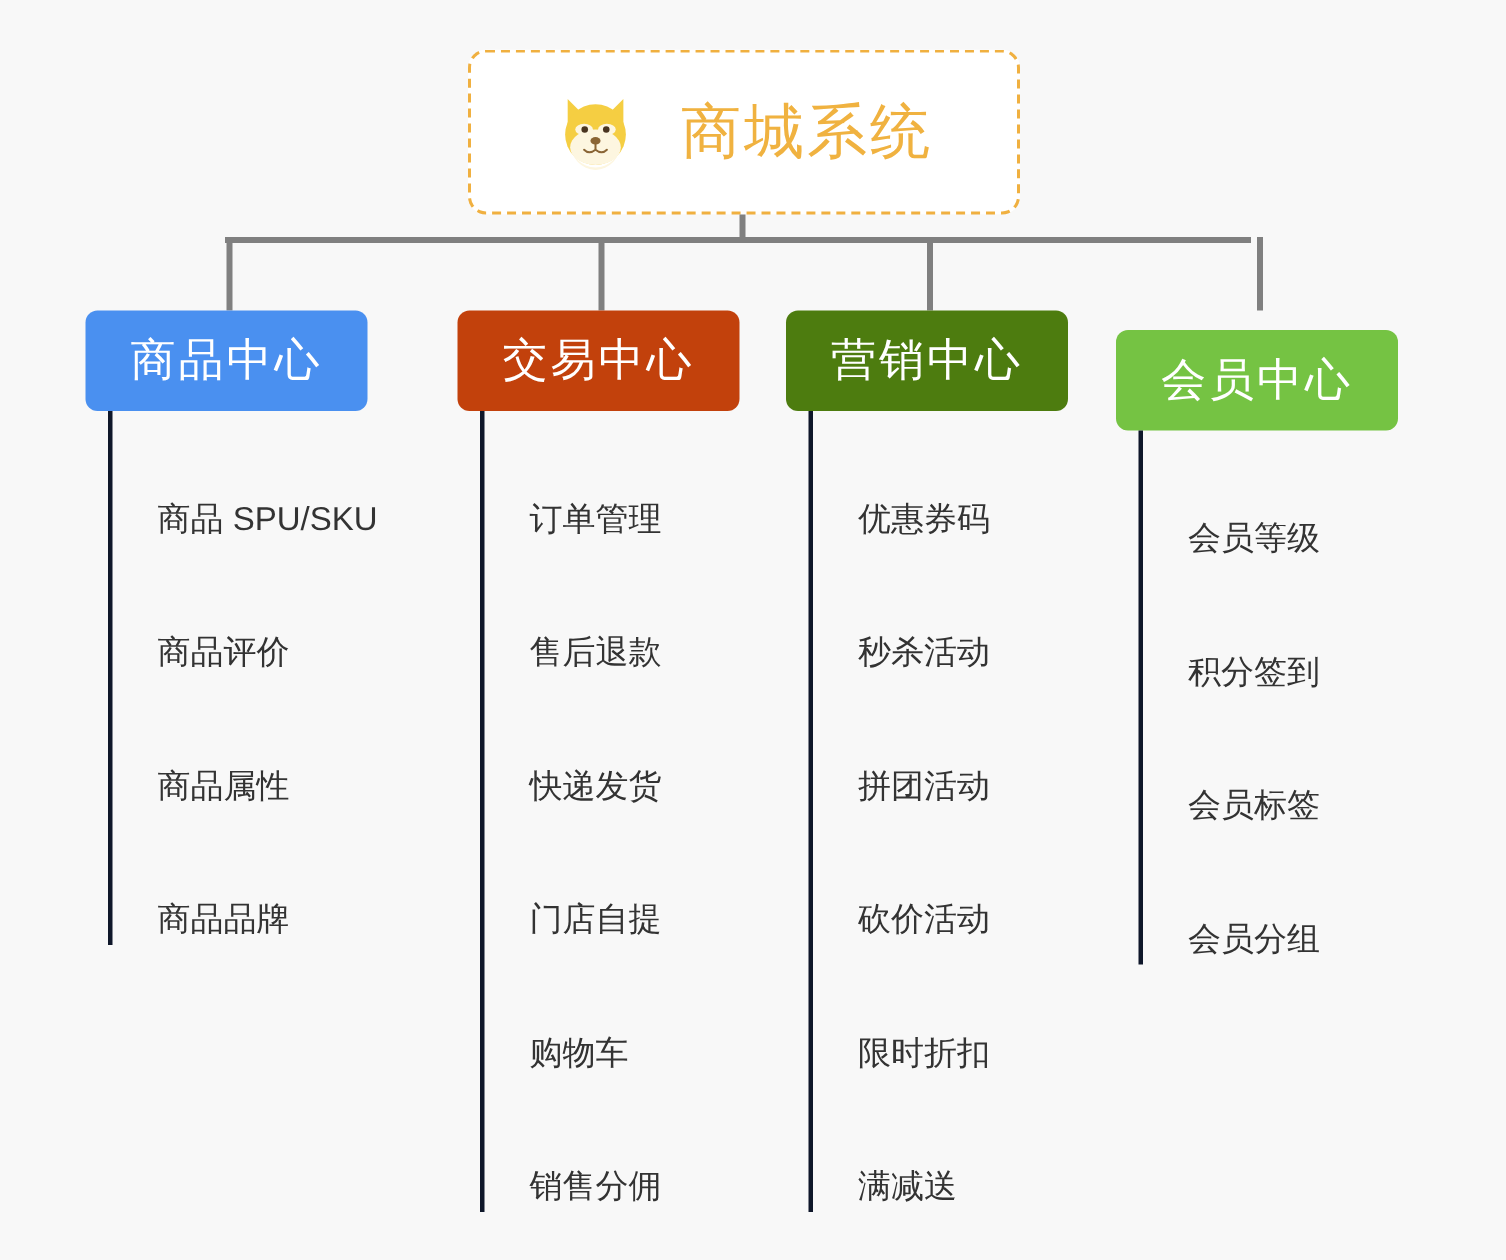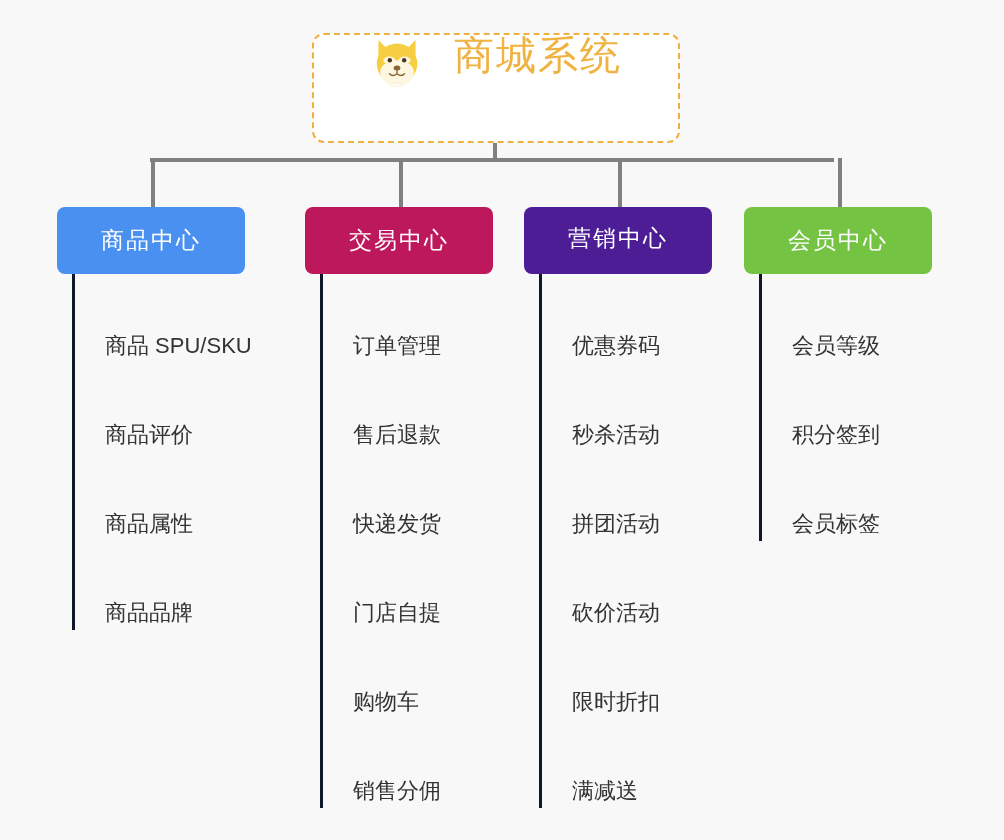--- a/index.html
+++ b/index.html
@@ -13,21 +13,21 @@
 
   
   .root-node {
     position: absolute;
     left: 312px; top: 33px;
     width: 368px; height: 110px;
     background: #ffffff;
     border: 2px dashed #f0b040;
     border-radius: 12px;
     display: flex;
-    align-items: flex-start;
+    align-items: center;
     justify-content: center;
     gap: 30px;
   }
   .root-emoji {
     width: 54px; height: 54px;
     position: relative;
     flex: none;
   }
   .root-title {
     font-size: 40px;
@@ -46,21 +46,21 @@
   
   .branch { position: absolute; top: 207px; width: 188px; }
 
   .branch-head {
     width: 188px; height: 67px;
     border-radius: 8px;
     display: flex;
     align-items: center;
     justify-content: center;
     color: #ffffff;
-    font-size: 23px;
+    font-size: 30px;
     letter-spacing: 2px;
     line-height: 1;
   }
 
   .leaf-list {
     position: relative;
     margin-left: 15px;
     padding-top: 0;
     border-left: 3px solid #0f172a;
     width: 173px;
@@ -134,21 +134,21 @@
       <div class="leaf-item" style="--w:150px;" data-uw="150px">
         <span class="leaf-label">商品属性</span>
       </div>
       <div class="leaf-item" style="--w:150px;" data-uw="150px">
         <span class="leaf-label">商品品牌</span>
       </div>
     </div>
   </div>
 
   <div class="branch" style="left:305px;">
-    <div class="branch-head" style="background:#be185d;">
+    <div class="branch-head" style="background:#c2410c;">
       <span>交易中心</span>
     </div>
     <div class="leaf-list">
       <div class="leaf-item" style="--w:153px;" data-uw="153px">
         <span class="leaf-label">订单管理</span>
       </div>
       <div class="leaf-item" style="--w:153px;" data-uw="153px">
         <span class="leaf-label">售后退款</span>
       </div>
       <div class="leaf-item" style="--w:153px;" data-uw="153px">
@@ -160,21 +160,21 @@
       <div class="leaf-item" style="--w:130px;" data-uw="130px">
         <span class="leaf-label">购物车</span>
       </div>
       <div class="leaf-item" style="--w:153px;" data-uw="153px">
         <span class="leaf-label">销售分佣</span>
       </div>
     </div>
   </div>
 
   <div class="branch" style="left:524px;">
-    <div class="branch-head" style="background:#4c1d95;font-family:Liberation Mono, monospace;">
+    <div class="branch-head" style="background:#4d7c0f;">
       <span>营销中心</span>
     </div>
     <div class="leaf-list">
       <div class="leaf-item" style="--w:153px;" data-uw="153px">
         <span class="leaf-label">优惠券码</span>
       </div>
       <div class="leaf-item" style="--w:153px;" data-uw="153px">
         <span class="leaf-label">秒杀活动</span>
       </div>
       <div class="leaf-item" style="--w:153px;" data-uw="153px">
@@ -186,32 +186,35 @@
       <div class="leaf-item" style="--w:153px;" data-uw="153px">
         <span class="leaf-label">限时折扣</span>
       </div>
       <div class="leaf-item" style="--w:130px;" data-uw="130px">
         <span class="leaf-label">满减送</span>
       </div>
     </div>
   </div>
 
   <div class="branch" style="left:744px;">
-    <div class="branch-head" style="background:#75c343;">
+    <div class="branch-head" style="background:#75c343;margin-top:13px;">
       <span>会员中心</span>
     </div>
     <div class="leaf-list">
       <div class="leaf-item" style="--w:153px;" data-uw="153px">
         <span class="leaf-label">会员等级</span>
       </div>
       <div class="leaf-item" style="--w:153px;" data-uw="153px">
         <span class="leaf-label">积分签到</span>
       </div>
       <div class="leaf-item" style="--w:153px;" data-uw="153px">
         <span class="leaf-label">会员标签</span>
+      </div>
+      <div class="leaf-item" style="--w:153px;" data-uw="153px">
+        <span class="leaf-label">会员分组</span>
       </div>
     </div>
   </div>
 
 </div>
 
 <style>
 .leaf-item[data-uw]::after { width: auto; }
 .leaf-item::after { width: var(--w, 153px); }
 </style>

